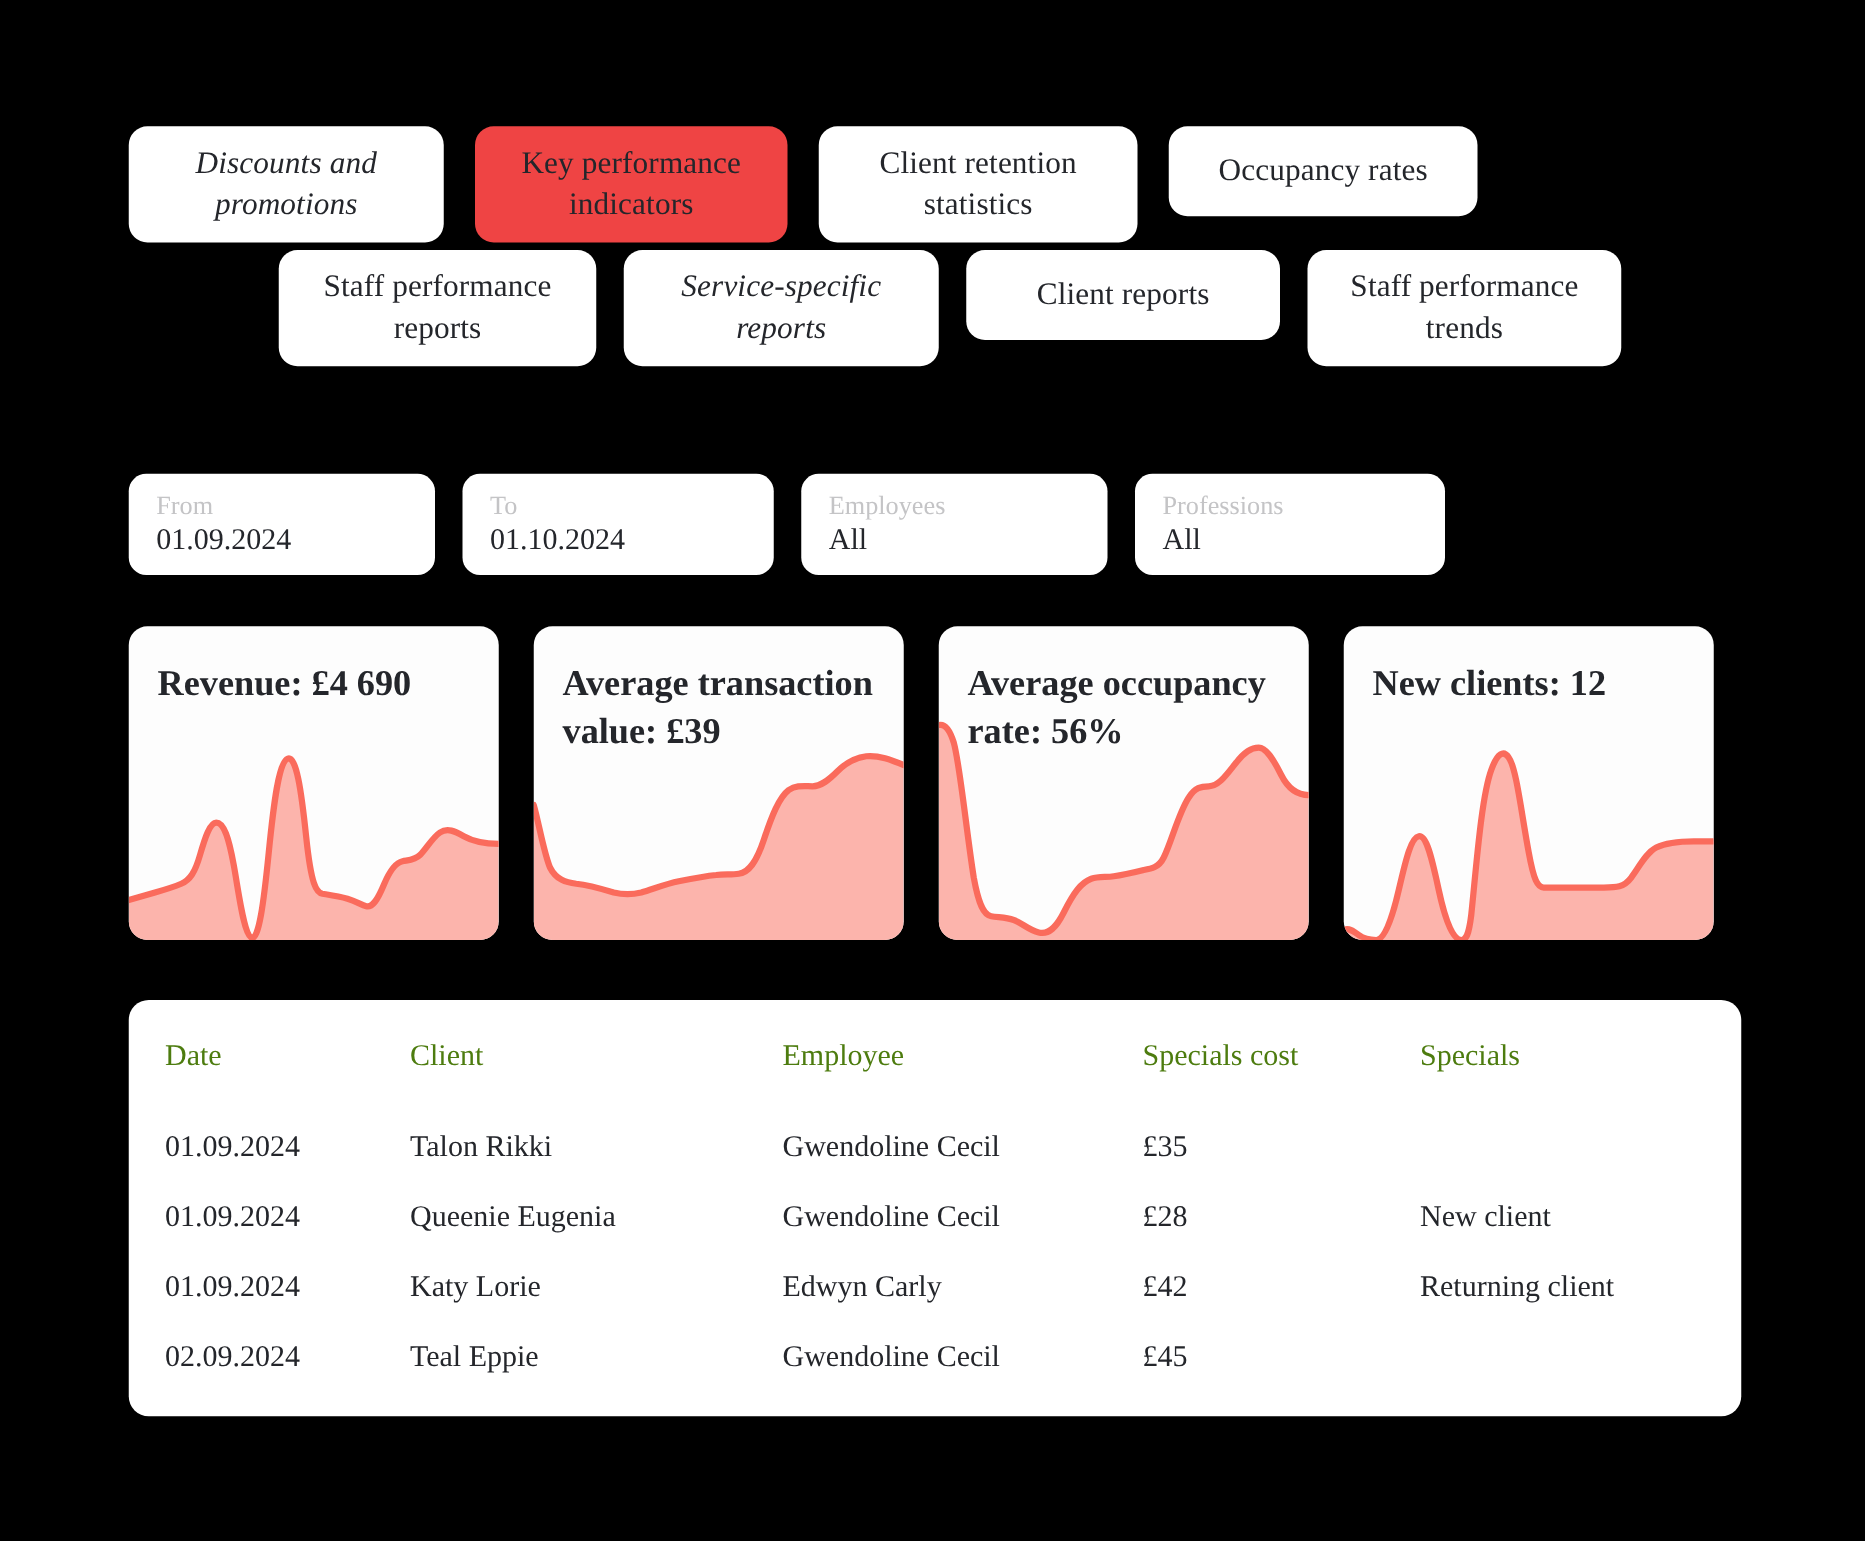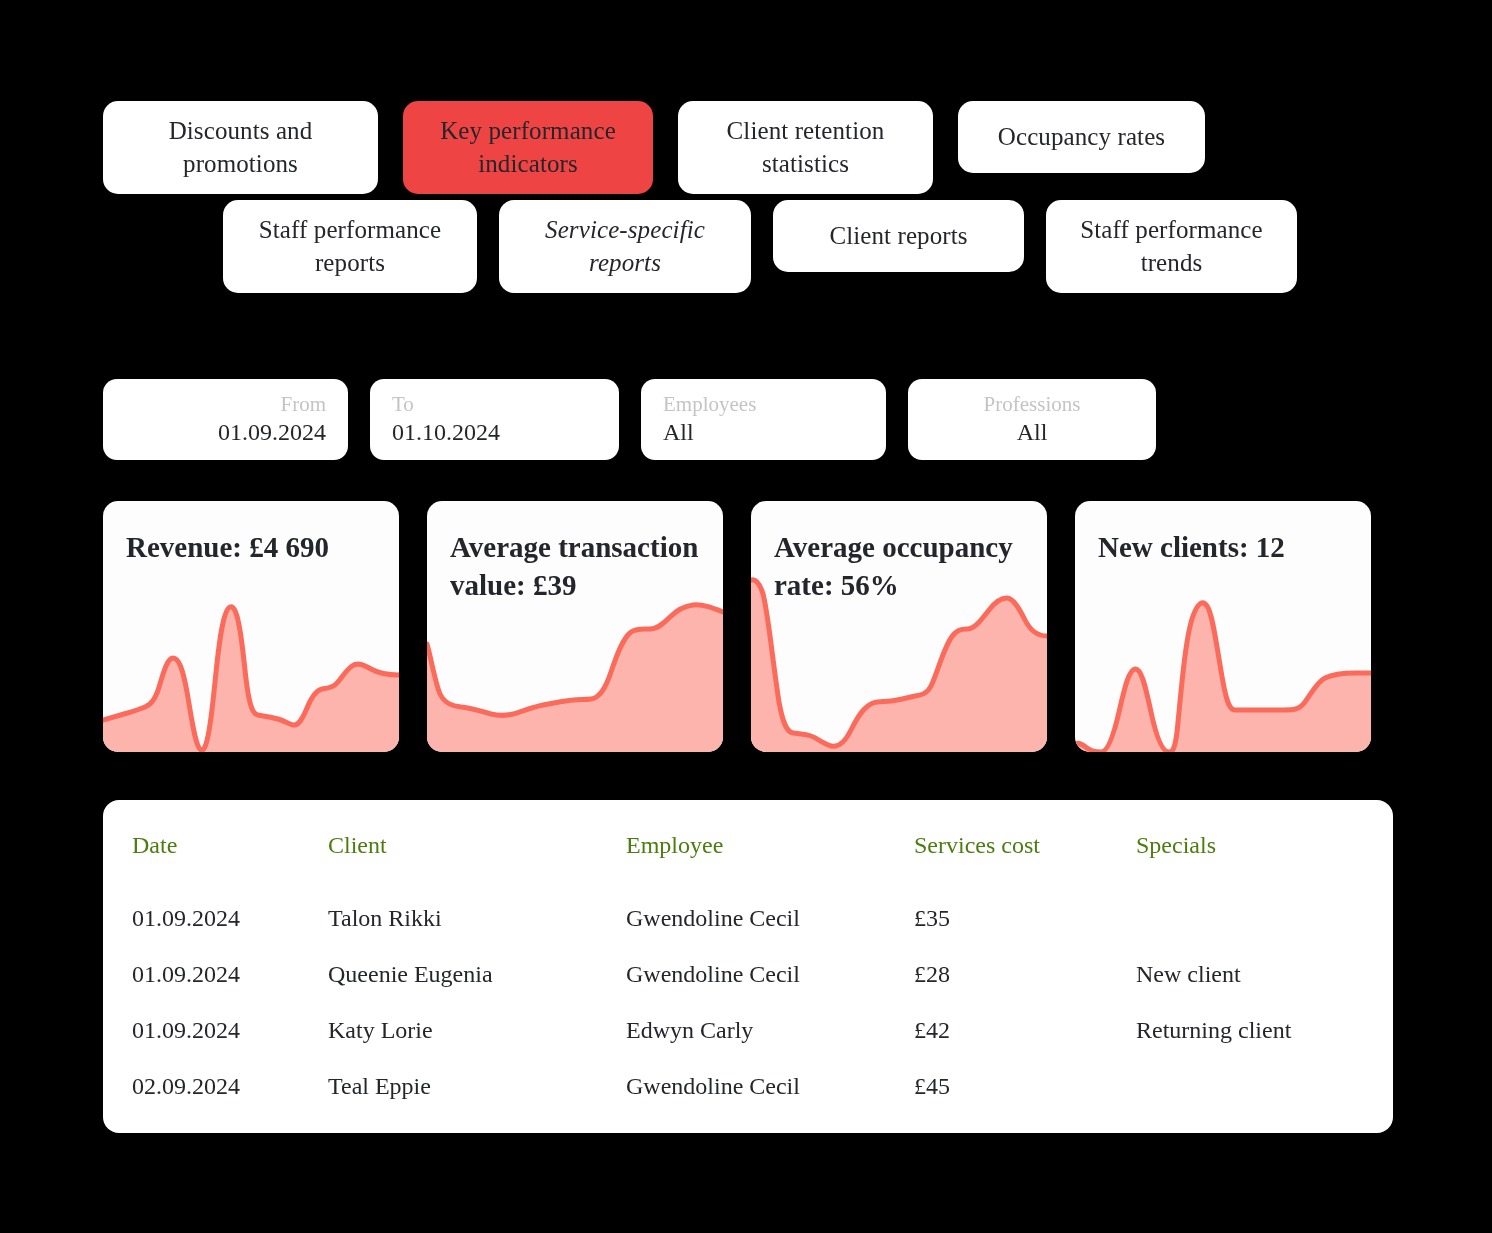--- a/index.html
+++ b/index.html
@@ -45,21 +45,21 @@
     min-height: 72px;
     white-space: pre-line;
     letter-spacing: 0.1px;
   }
   .tab-pill.active {
     background: #ef4444;
     color: #24262b;
   }
   .tab-pill.one-line { min-height: 72px; }
 
-  #tab-row-1 .tab-pill:nth-child(1) { width: 275px; }
+  #tab-row-1 .tab-pill:nth-child(1) { width: 252px; font-style: italic; }
   #tab-row-1 .tab-pill:nth-child(2) { width: 250px; }
   #tab-row-1 .tab-pill:nth-child(3) { width: 255px; }
   #tab-row-1 .tab-pill:nth-child(4) { width: 247px; }
 
   #tab-row-2 .tab-pill:nth-child(1) { width: 254px; }
   #tab-row-2 .tab-pill:nth-child(2) { width: 252px; font-style: italic; }
   #tab-row-2 .tab-pill:nth-child(3) { width: 251px; }
   #tab-row-2 .tab-pill:nth-child(4) { width: 251px; }
 
   
@@ -73,24 +73,24 @@
   .filter-field {
     background: #ffffff;
     border-radius: 14px;
     box-sizing: border-box;
     padding: 14px 22px 15px 22px;
     min-height: 67px;
     display: flex;
     flex-direction: column;
     justify-content: center;
   }
-  .filter-field:nth-child(1) { width: 245px; align-items: flex-end; }
+  .filter-field:nth-child(1) { width: 245px; }
   .filter-field:nth-child(2) { width: 249px; }
   .filter-field:nth-child(3) { width: 245px; }
-  .filter-field:nth-child(4) { width: 248px; align-items: center; }
+  .filter-field:nth-child(4) { width: 248px; }
 
   .filter-label {
     color: #c4c4c6;
     font-size: 21px;
     line-height: 1.05;
     margin-bottom: 5px;
   }
   .filter-value {
     color: #24262b;
     font-size: 24px;
@@ -263,21 +263,21 @@
 
   </div>
 
   <div id="table-panel">
     <table id="data-table">
       <thead>
         <tr>
           <th>Date</th>
           <th>Client</th>
           <th>Employee</th>
-          <th>Services cost</th>
+          <th>Specials cost</th>
           <th>Specials</th>
         </tr>
       </thead>
       <tbody>
         <tr>
           <td>01.09.2024</td>
           <td>Talon Rikki</td>
           <td>Gwendoline Cecil</td>
           <td>£35</td>
           <td></td>

